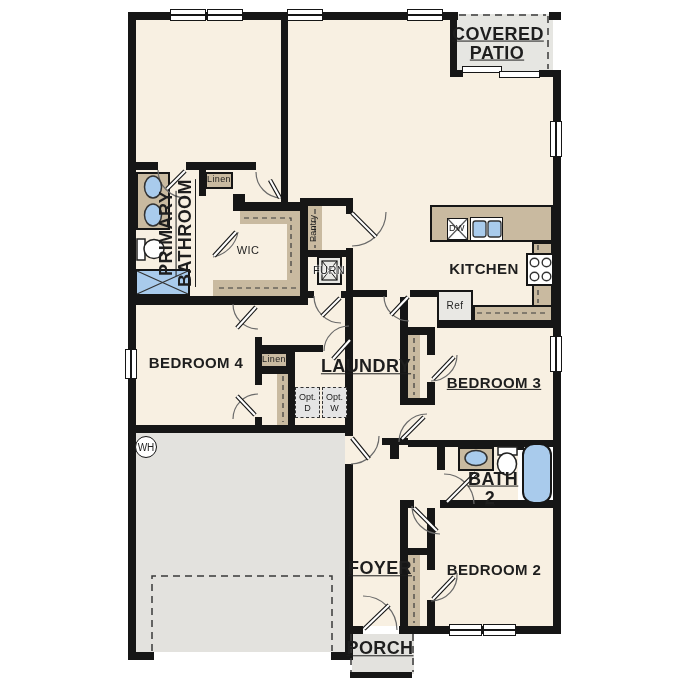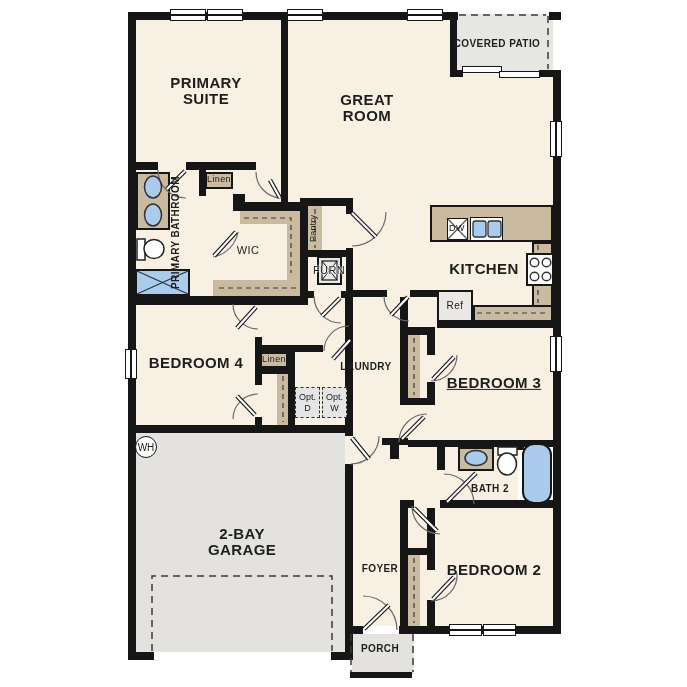--- a/index.html
+++ b/index.html
@@ -15,21 +15,21 @@
   .whitebox{position:absolute;background:#ffffff;border:2px solid #161616;}
   .win-h{position:absolute;background:
      linear-gradient(to bottom, #fff 38%, #161616 38%, #161616 58%, #fff 58%);
      border:1.5px solid #161616;}
   .win-v{position:absolute;background:
      linear-gradient(to right, #fff 38%, #161616 38%, #161616 58%, #fff 58%);
      border:1.5px solid #161616;}
   .lbl{position:absolute;transform:translate(-50%,-50%);text-align:center;
        color:#1e1e1e;letter-spacing:.4px;line-height:1.08;white-space:pre-line;}
   .b15{font-size:15px;font-weight:bold;}
-  .b13{font-size:10px;font-weight:bold;}
+  .b13{font-size:18px;font-weight:bold;text-decoration:underline;}
   .n11{font-size:11px;}
   .n10{font-size:10px;}
   .n9{font-size:9px;}
   .nowrap{white-space:nowrap;}
   .vert{writing-mode:vertical-rl;transform:translate(-50%,-50%) rotate(180deg);
         white-space:pre-line;text-align:center;}
   .optbox{position:absolute;background:#e5e5e5;border:1.5px dashed #333;
           display:flex;align-items:center;justify-content:center;text-align:center;
           font-size:9px;color:#1e1e1e;line-height:1.15;}
   .circle{position:absolute;background:#fff;border:1.5px solid #161616;border-radius:50%;
@@ -238,33 +238,30 @@
       <rect x="318" y="257" width="23" height="27" fill="#e8e8e4" stroke="#161616" stroke-width="2"></rect>
       <rect x="322" y="261" width="15" height="19" fill="none" stroke="#161616" stroke-width="1.2"></rect>
       <path d="M 322,261 L 337,280 M 337,261 L 322,280" stroke="#161616" stroke-width="1"></path>
       <ellipse cx="476" cy="458" rx="11" ry="7.5" fill="#a9cbec" stroke="#333" stroke-width="1.5"></ellipse>
       <rect x="498" y="447" width="19" height="8" fill="#fff" stroke="#222" stroke-width="1.5"></rect>
       <ellipse cx="507" cy="464" rx="9.5" ry="11" fill="#fff" stroke="#222" stroke-width="1.5"></ellipse>
       <rect x="523" y="444" width="28" height="59" rx="11" fill="#a9cbec" stroke="#161616" stroke-width="2"></rect>
     </g>
   </svg>
 
-  <div class="lbl b15" style="left:206px;top:91px;width:100px;">PRIMARY SUITE</div>
-  <div class="lbl b15" style="left:367px;top:108px;width:80px;">GREAT ROOM</div>
   <div class="lbl b13" style="left:497px;top:44px;width:90px;">COVERED PATIO</div>
   <div class="lbl b15 nowrap" style="left:484px;top:269px;">KITCHEN</div>
   <div class="lbl b13 vert" style="left:176px;top:233px;height:118px;">PRIMARY BATHROOM</div>
   <div class="lbl n11 nowrap" style="left:248px;top:251px;">WIC</div>
   <div class="lbl n9 vert" style="left:314px;top:228px;height:44px;letter-spacing:.2px;">Pantry</div>
   <div class="lbl n11 nowrap" style="left:329px;top:271px;text-shadow:0 0 2px #fff,0 0 2px #fff,0 0 2px #fff;">FURN</div>
   <div class="lbl n9 nowrap" style="left:219px;top:180px;">Linen</div>
   <div class="lbl n9 nowrap" style="left:274px;top:360px;">Linen</div>
   <div class="lbl n9 nowrap" style="left:457px;top:229px;">DW</div>
   <div class="lbl n10 nowrap" style="left:455px;top:306px;">Ref</div>
   <div class="lbl b15 nowrap" style="left:196px;top:363px;">BEDROOM 4</div>
   <div class="lbl b13 nowrap" style="left:330px;top:367px;margin-left:36px;">LAUNDRY</div>
-  <div class="lbl b15" style="left:242px;top:542px;width:84px;">2-BAY GARAGE</div>
   <div class="lbl b15 nowrap" style="left:494px;top:383px;text-decoration:underline;">BEDROOM 3</div>
   <div class="lbl b13" style="left:490px;top:489px;width:44px;">BATH 2</div>
   <div class="lbl b15 nowrap" style="left:494px;top:570px;">BEDROOM 2</div>
   <div class="lbl b13 nowrap" style="left:380px;top:569px;">FOYER</div>
   <div class="lbl b13 nowrap" style="left:380px;top:649px;">PORCH</div>
 </div>
 
 </body></html>

